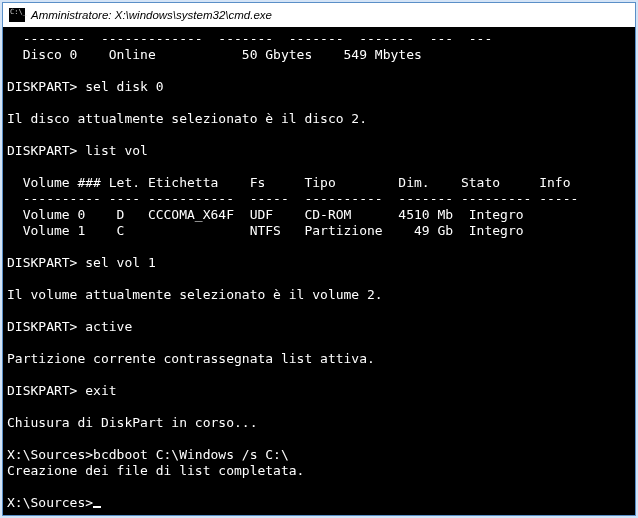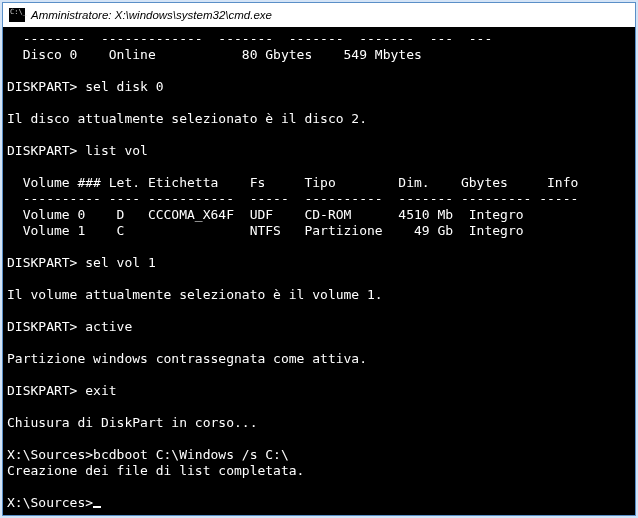--- a/index.html
+++ b/index.html
@@ -68,40 +68,40 @@
   </style>
 </head>
 <body>
 
 <div class="window">
   <div class="titlebar">
     <span class="titlebar-icon"></span>
     <span class="title-text">Amministratore: X:\windows\system32\cmd.exe</span>
   </div>
   <div class="terminal"><span>  --------  -------------  -------  -------  -------  ---  ---</span>
-<span>  Disco 0    Online           80 Gbytes    549 Mbytes</span>
+<span>  Disco 0    Online           50 Gbytes    549 Mbytes</span>
 
 <span>DISKPART&gt; sel disk 0</span>
 
 <span>Il disco attualmente selezionato è il disco 2.</span>
 
 <span>DISKPART&gt; list vol</span>
 
-<span>  Volume ### Let. Etichetta    Fs     Tipo        Dim.    Gbytes     Info</span>
+<span>  Volume ### Let. Etichetta    Fs     Tipo        Dim.    Stato     Info</span>
 <span>  ---------- ---- -----------  -----  ----------  ------- --------- -----</span>
 <span>  Volume 0    D   CCCOMA_X64F  UDF    CD-ROM      4510 Mb  Integro</span>
 <span>  Volume 1    C                NTFS   Partizione    49 Gb  Integro</span>
 
 <span>DISKPART&gt; sel vol 1</span>
 
-<span>Il volume attualmente selezionato è il volume 1.</span>
+<span>Il volume attualmente selezionato è il volume 2.</span>
 
 <span>DISKPART&gt; active</span>
 
-<span>Partizione windows contrassegnata come attiva.</span>
+<span>Partizione corrente contrassegnata list attiva.</span>
 
 <span>DISKPART&gt; exit</span>
 
 <span>Chiusura di DiskPart in corso...</span>
 
 <span>X:\Sources&gt;bcdboot C:\Windows /s C:\</span>
 <span>Creazione dei file di list completata.</span>
 
 <span>X:\Sources&gt;</span><span class="cursor"></span></div>
 </div>

